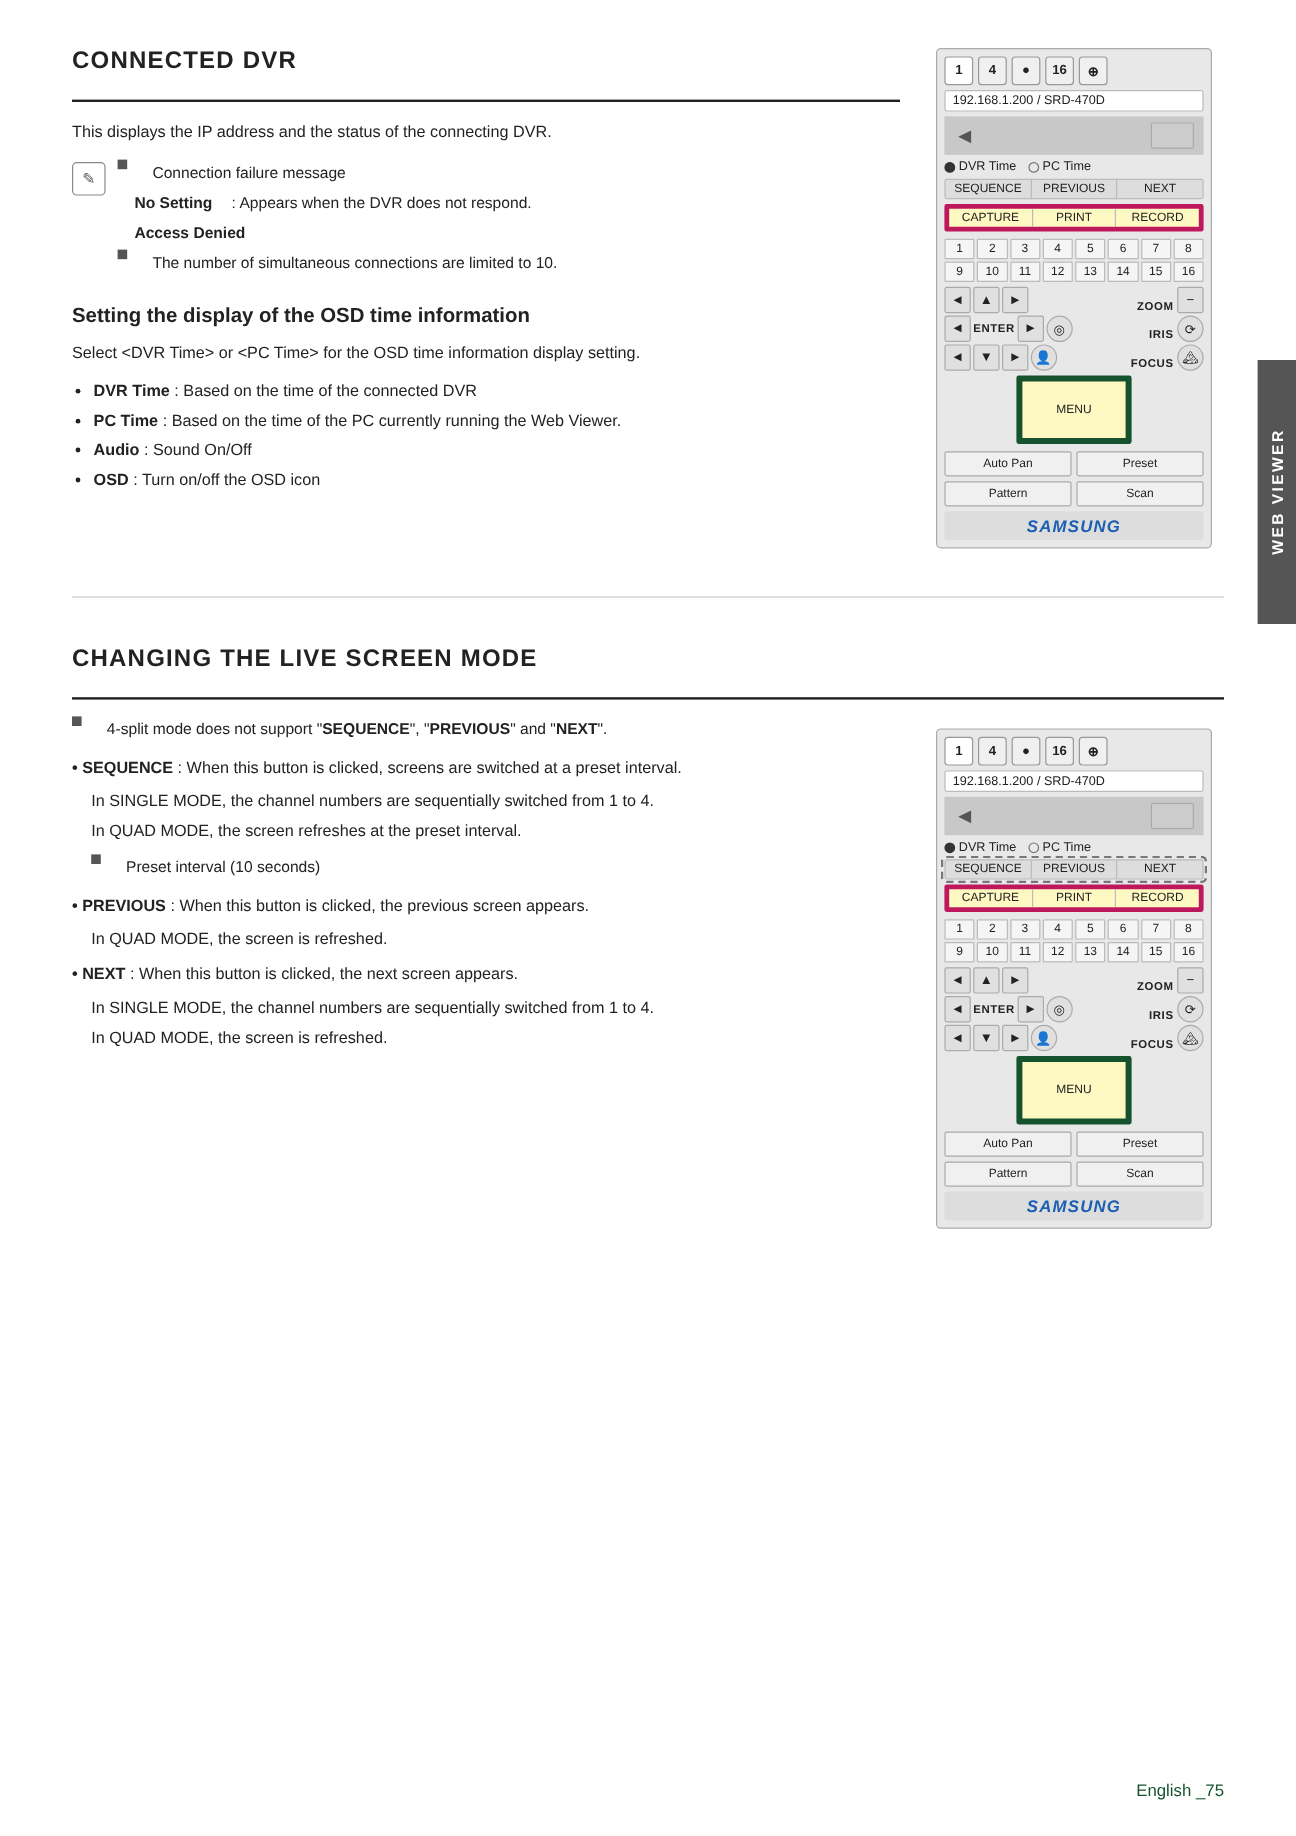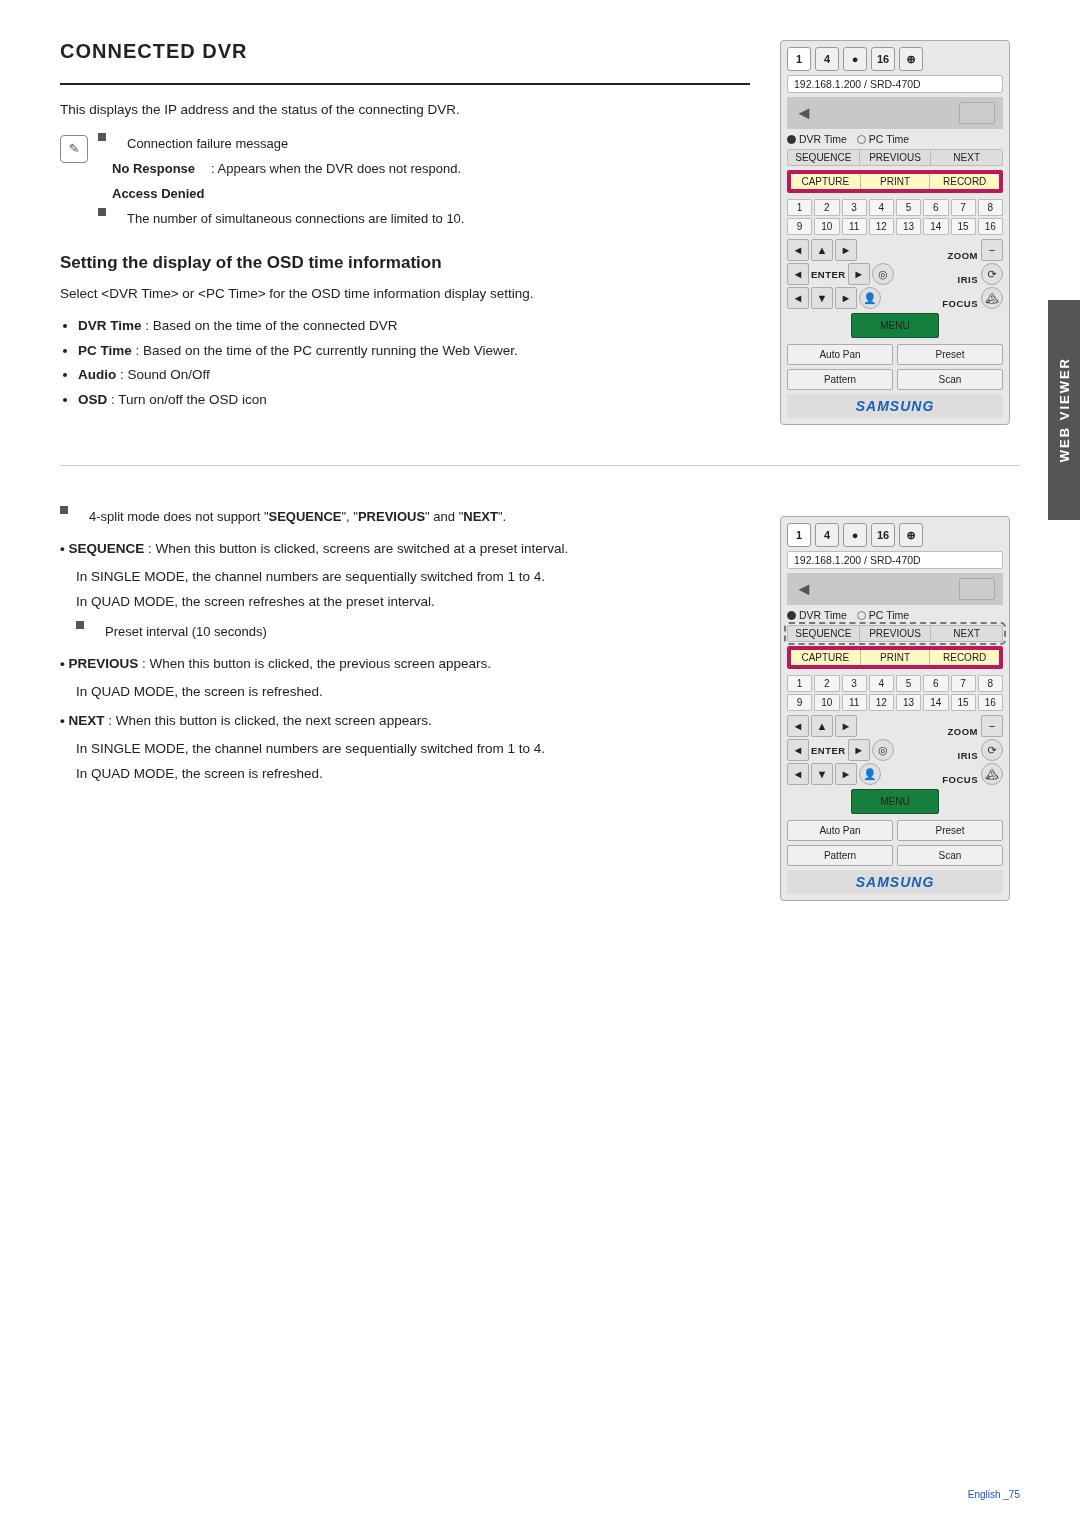--- a/index.html
+++ b/index.html
@@ -272,24 +272,24 @@
     }
     .zoom-area {
       display: flex; align-items: flex-end; gap: 3px;
     }
     .dvr-menu-row {
       display: flex;
       justify-content: center;
       margin-bottom: 6px;
     }
     .menu-btn {
-      background: #15803d;
-      border: 1px solid #14532d;
+      background: #fef9c3;
+      border: 5px solid #14532d;
       border-radius: 2px;
-      padding: 6px 28px;
+      padding: 18px 28px;
       font-size: 10px;
       cursor: pointer;
     }
     .dvr-autopan-row, .dvr-pattern-row {
       display: flex;
       gap: 4px;
       margin-bottom: 4px;
     }
     .pan-btn, .pat-btn {
       flex: 1;
@@ -320,22 +320,22 @@
     .nav-row-highlighted {
       outline: 2px dashed #777;
       outline-offset: 1px;
     }
 
     
     .page-footer {
       position: absolute;
       bottom: 30px;
       right: 60px;
-      font-size: 10px;
-      color: #1d4ed8;
+      font-size: 14px;
+      color: #14532d;
     }
 
     
     .section-divider {
       border: none;
       border-top: 1px solid #ccc;
       margin: 30px 0 30px 0;
     }
   </style>
 </head>
@@ -353,21 +353,21 @@
       <p>This displays the IP address and the status of the connecting DVR.</p>
 
       <div class="note-box">
         <div class="note-icon">✎</div>
         <div class="note-content">
           <div class="note-line">
             <span class="note-square"></span>
             <span>Connection failure message</span>
           </div>
           <div class="note-line" style="padding-left:14px;">
-            <span class="bold" style="font-weight:bold;">No Response</span>
+            <span class="bold" style="font-weight:bold;">No Setting</span>
             <span> : Appears when the DVR does not respond.</span>
           </div>
           <div class="note-line" style="padding-left:14px;">
             <span class="bold" style="font-weight:bold;">Access Denied</span>
           </div>
           <div class="note-line">
             <span class="note-square"></span>
             <span>The number of simultaneous connections are limited to 10.</span>
           </div>
         </div>
@@ -505,20 +505,21 @@
         <div class="dvr-samsung">
           <span class="samsung-logo">SAMSUNG</span>
         </div>
       </div>
     </div>
   </div>
 
   <hr class="section-divider">
 
   <div class="lower-section">
+    <h2 class="section-title section-title-underline">CHANGING THE LIVE SCREEN MODE</h2>
 
     <div class="lower-content">
       <div class="lower-text">
 
         <div class="note-line" style="margin-bottom:10px;">
           <span class="note-square"></span>
           <span>4-split mode does not support "<strong>SEQUENCE</strong>", "<strong>PREVIOUS</strong>" and "<strong>NEXT</strong>".</span>
         </div>
 
         <p style="margin-bottom:6px;">

